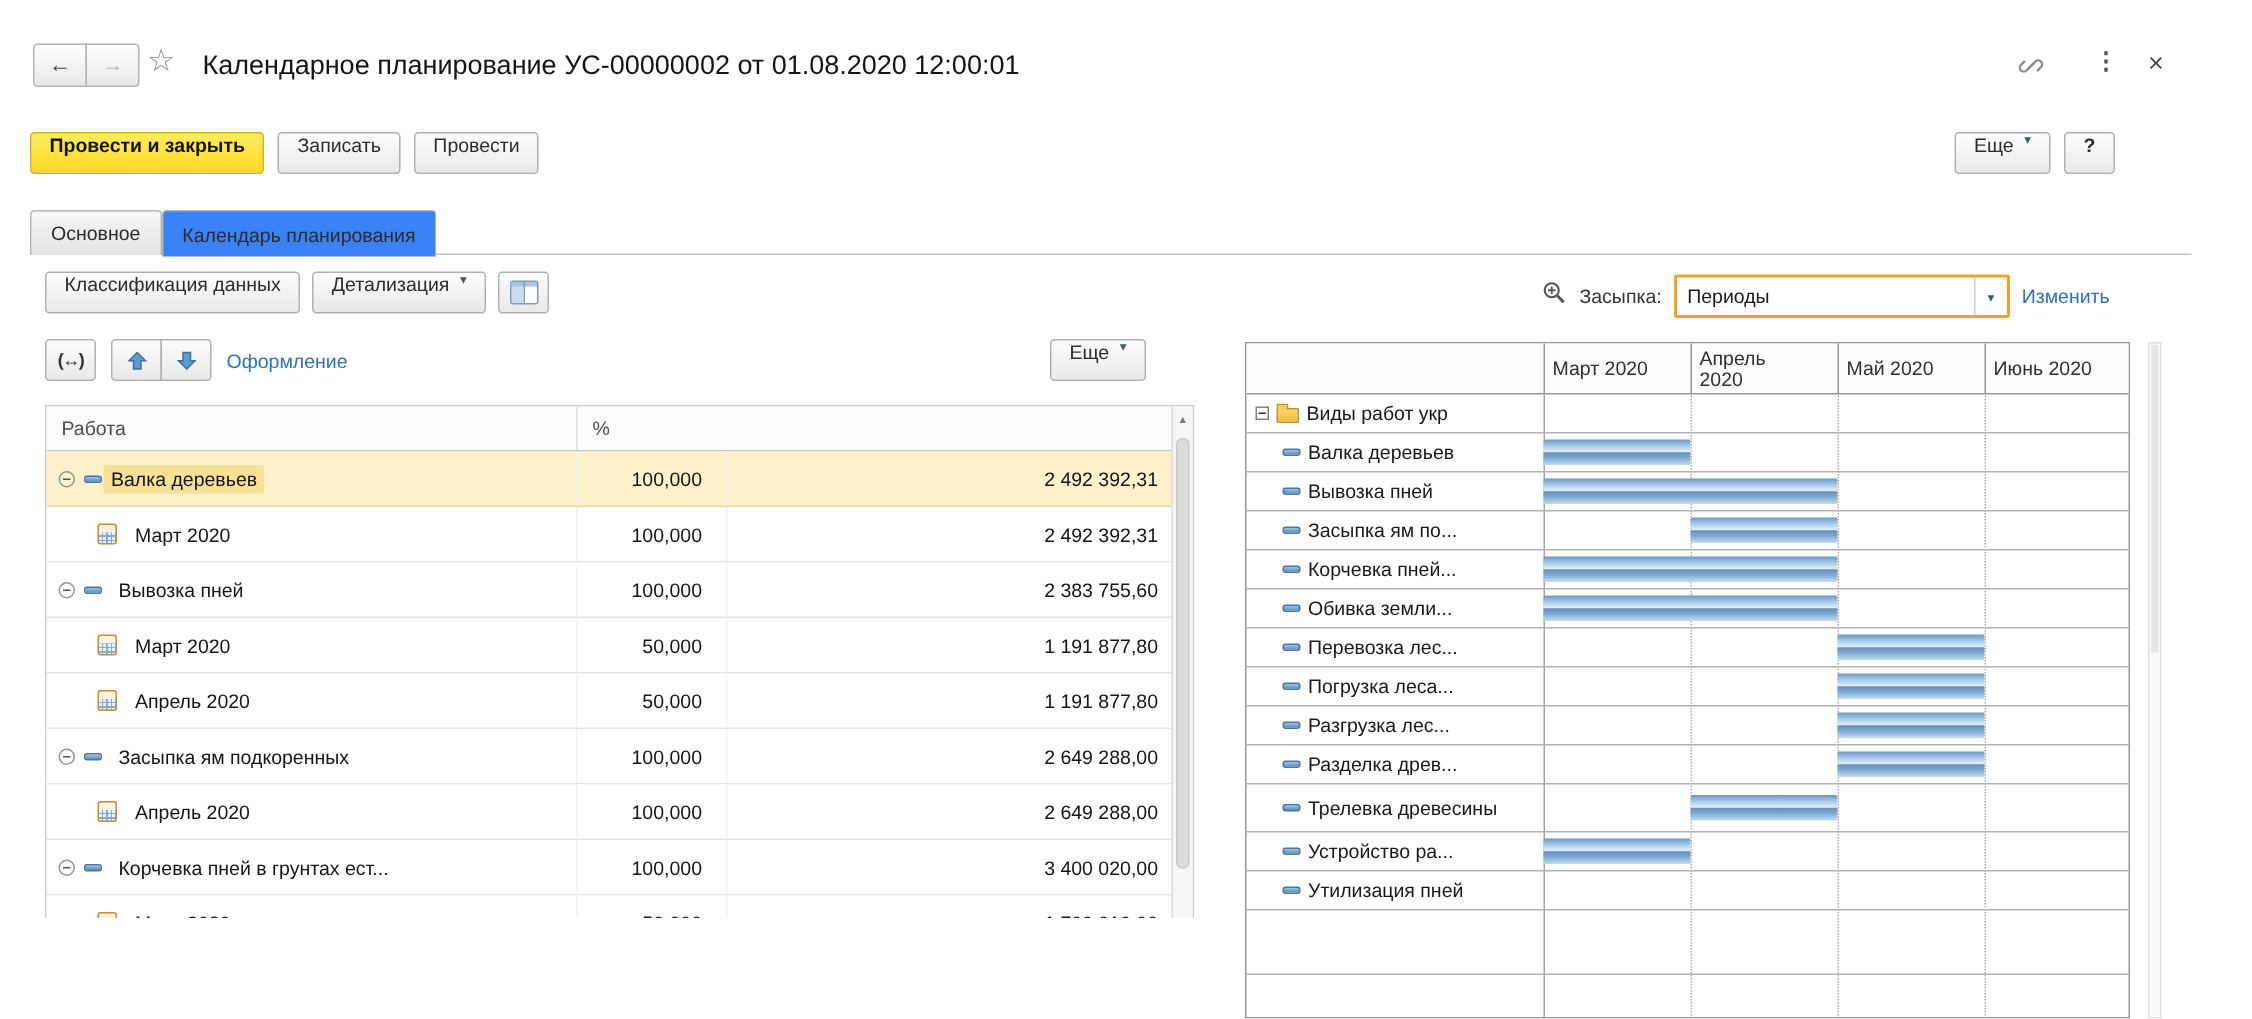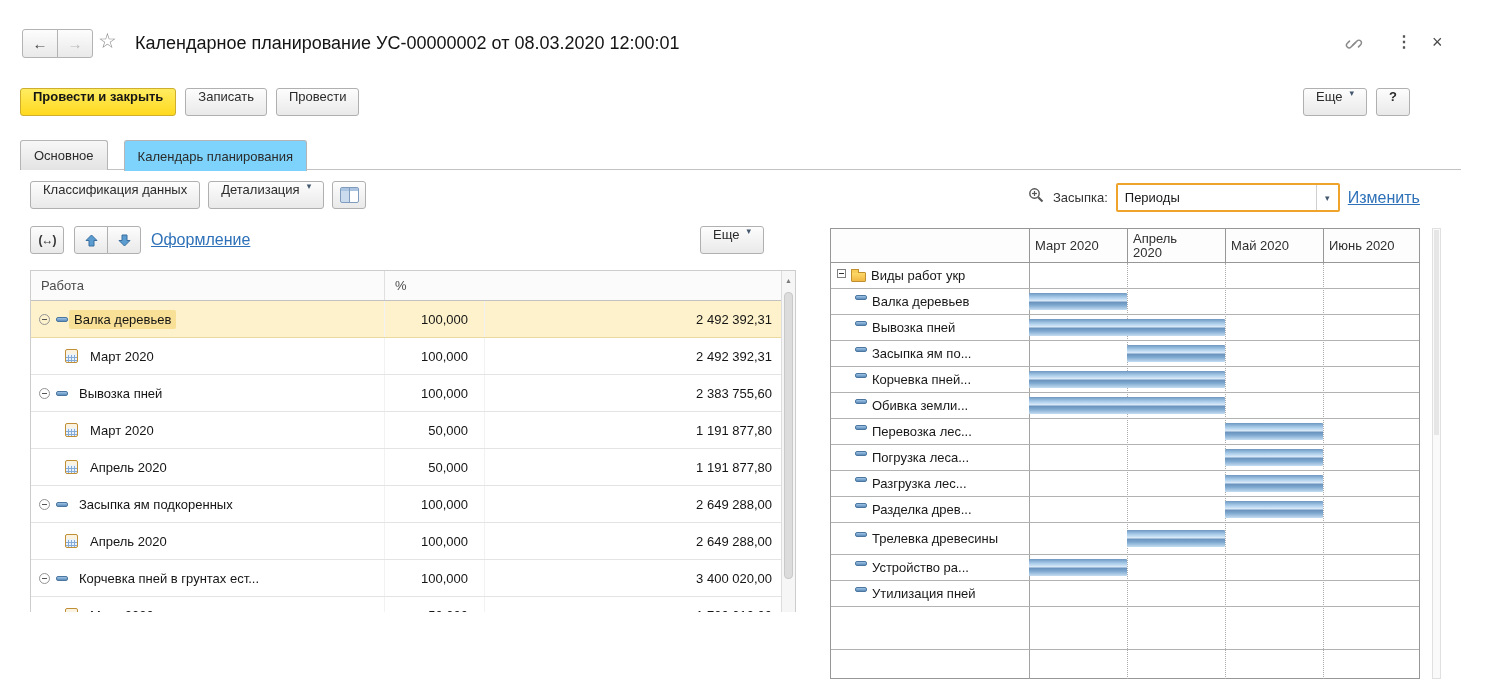--- a/index.html
+++ b/index.html
@@ -22,37 +22,37 @@
   
   .btn{display:inline-flex;justify-content:center;height:28px;padding:0 12px;border:1px solid #b0b0b0;border-radius:3px;background:linear-gradient(#fdfdfd,#e9e9e9);font-size:13px;color:#2b2b2b;cursor:pointer;white-space:nowrap;box-sizing:border-box}
   .btn.primary{background:linear-gradient(#ffec61,#ffd91e);border-color:#cfae2e;font-weight:bold;color:#151515}
   .dd{margin-left:7px;font-size:9px;color:#44586e;line-height:1}
   .toolbar1{left:20px;top:88px;display:flex;gap:9px}
   .toolbar1-right{left:1303px;top:88px;display:flex;gap:9px}
   .btn.help{min-width:34px;padding:0;font-weight:bold}
 
   
   .tabs{left:20px;top:140px;display:flex;z-index:2}
-  .tab{height:29px;padding:0 13px;margin-right:16px;display:flex;align-items:center;font-size:13px;color:#2b2b2b;border:1px solid #b5b5b5;border-bottom:none;border-radius:3px 3px 0 0;background:linear-gradient(#f7f7f7,#e3e3e3);cursor:pointer}
-  .tab.active{background:#7dd3fc;height:30px}
+  .tab{height:29px;padding:0 13px;margin-right:0;display:flex;align-items:center;font-size:13px;color:#2b2b2b;border:1px solid #b5b5b5;border-bottom:none;border-radius:3px 3px 0 0;background:linear-gradient(#f7f7f7,#e3e3e3);cursor:pointer}
+  .tab.active{background:#3b82f6;height:30px}
   .tabline{left:20px;top:169px;width:1441px;height:1px;background:#c2c2c2}
 
   
   .toolbar2{left:30px;top:181px;display:flex;gap:8px;align-items:center}
   .iconbtn{height:28px;min-width:34px;padding:0 6px;display:inline-flex;align-items:center;justify-content:center;border:1px solid #b0b0b0;border-radius:3px;background:linear-gradient(#fdfdfd,#e9e9e9);cursor:pointer;box-sizing:border-box}
   .split-icon{width:17px;height:14px;border:1px solid #7f9cbe;border-radius:2px;background:linear-gradient(90deg,#ccdcef 0 8px,#fff 8px);position:relative}
   .split-icon::before{content:"";position:absolute;left:0;right:0;top:0;height:3px;background:#aac4e2}
   .split-icon::after{content:"";position:absolute;top:0;bottom:0;left:8px;width:1px;background:#7f9cbe}
   .toolbar2b{left:30px;top:226px;display:flex;gap:10px;align-items:center}
   .interval{font-weight:bold;font-size:12px;letter-spacing:-1px;color:#333}
   .updown{display:flex}
   .updown .iconbtn{border-radius:0;margin-left:-1px}
   .updown .iconbtn:first-child{border-radius:3px 0 0 3px;margin-left:0}
   .updown .iconbtn:last-child{border-radius:0 3px 3px 0}
-  .link{color:#2e71b8;text-decoration:underline;font-size:16px;cursor:pointer;white-space:nowrap}
+  .link{color:#2e71b8;font-size:13px;cursor:pointer;white-space:nowrap}
   .row2-more{left:700px;top:226px}
 
   
   .scalebar{left:1028px;top:183px;display:flex;align-items:center;gap:8px}
   .scale-label{font-size:13px;color:#333}
   .combo{display:flex;align-items:stretch;width:220px;height:25px;border:2px solid #efa32a;border-radius:2px;background:#fff;box-sizing:content-box;cursor:pointer}
   .combo-val{flex:1;display:flex;align-items:center;padding-left:7px;font-size:13px;color:#1a1a1a}
   .combo-dd{width:21px;border-left:1px solid #cfcfcf;display:flex;align-items:center;justify-content:center;font-size:9px;color:#44586e}
 
   
@@ -88,21 +88,21 @@
   .gh.m{width:98px;border-left:1px solid #979797}
   .gh.m:last-child{width:auto;flex:1}
   .gh.m:nth-child(3) .gh-label{display:inline-block;width:52px;line-height:14px;white-space:normal}
   .gbody{position:relative;height:416px}
   .vl{position:absolute;top:0;bottom:0;width:0;border-left:1px dotted #ababab;pointer-events:none}
   .vl.solid{border-left-style:solid;border-left-color:#a3a3a3}
   .grow{position:relative;display:flex;align-items:center;height:25px;border-bottom:1px solid #b2b2b2;cursor:pointer}
   .grow.tall{height:31px}
   .grow.fillA{height:42px;cursor:default}
   .grow.fillB{height:60px;border-bottom:none;cursor:default}
-  .gl{width:198px;display:flex;align-items:flex-start;gap:5px;padding-left:6px;box-sizing:border-box;font-size:13px;color:#181818}
+  .gl{width:198px;display:flex;align-items:center;gap:5px;padding-left:6px;box-sizing:border-box;font-size:13px;color:#181818}
   .gl.item{padding-left:24px}
   .gtxt{line-height:13px}
   .bar{position:absolute;top:4px;height:17px;background:linear-gradient(180deg,#6e97c1 0%,#a7cbe9 25%,#e0eefa 48%,#6890bb 52%,#7fa9d0 72%,#c4ddf1 100%);border-radius:1px;cursor:pointer}
   .grow.tall .bar{top:7px}
   .boxminus{width:9px;height:9px;box-sizing:border-box;border:1px solid #808080;background:#fff;position:relative;flex:none}
   .boxminus::after{content:"";position:absolute;left:1px;right:1px;top:3px;height:1px;background:#333}
   .folder{width:15px;height:10px;box-sizing:border-box;background:linear-gradient(#fcd96a,#f2b844);border:1px solid #c08f2e;border-radius:1px;position:relative;flex:none;margin-top:3px}
   .folder::before{content:"";position:absolute;top:-4px;left:-1px;width:6px;height:3px;background:#f7cd58;border:1px solid #c08f2e;border-bottom:none;border-radius:1px 1px 0 0}
   .gsb{left:1432px;top:228px;width:9px;height:451px;background:#fafafa;border:1px solid #e0e0e0;box-sizing:border-box}
   .gsb-thumb{position:absolute;left:1px;right:1px;top:1px;height:205px;background:#e6e6e6;cursor:pointer}
@@ -114,21 +114,21 @@
 
   <div class="abs nav">
     <div class="navbtn back">
         <span>←</span>
       </div>
     <div class="navbtn fwd">
         <span>→</span>
       </div>
   </div>
   <div class="abs star">☆</div>
-  <div class="abs title">Календарное планирование УС-00000002 от 08.03.2020 12:00:01</div>
+  <div class="abs title">Календарное планирование УС-00000002 от 01.08.2020 12:00:01</div>
   <div class="abs hdr-ico hdr-link">
     <svg width="18" height="16" viewBox="0 0 18 16">
         <g fill="none" stroke="#8a8a8a" stroke-width="1.5" stroke-linecap="round">
           <path d="M7.5 9.5 l4.5-4.5 a2.6 2.6 0 0 1 3.7 3.7 l-2.2 2.2"></path>
           <path d="M10.5 6.5 l-4.5 4.5 a2.6 2.6 0 0 1-3.7-3.7 l2.2-2.2"></path>
         </g>
       </svg>
   </div>
   <div class="abs hdr-ico hdr-menu">⋮</div>
   <div class="abs hdr-ico hdr-close">×</div>

